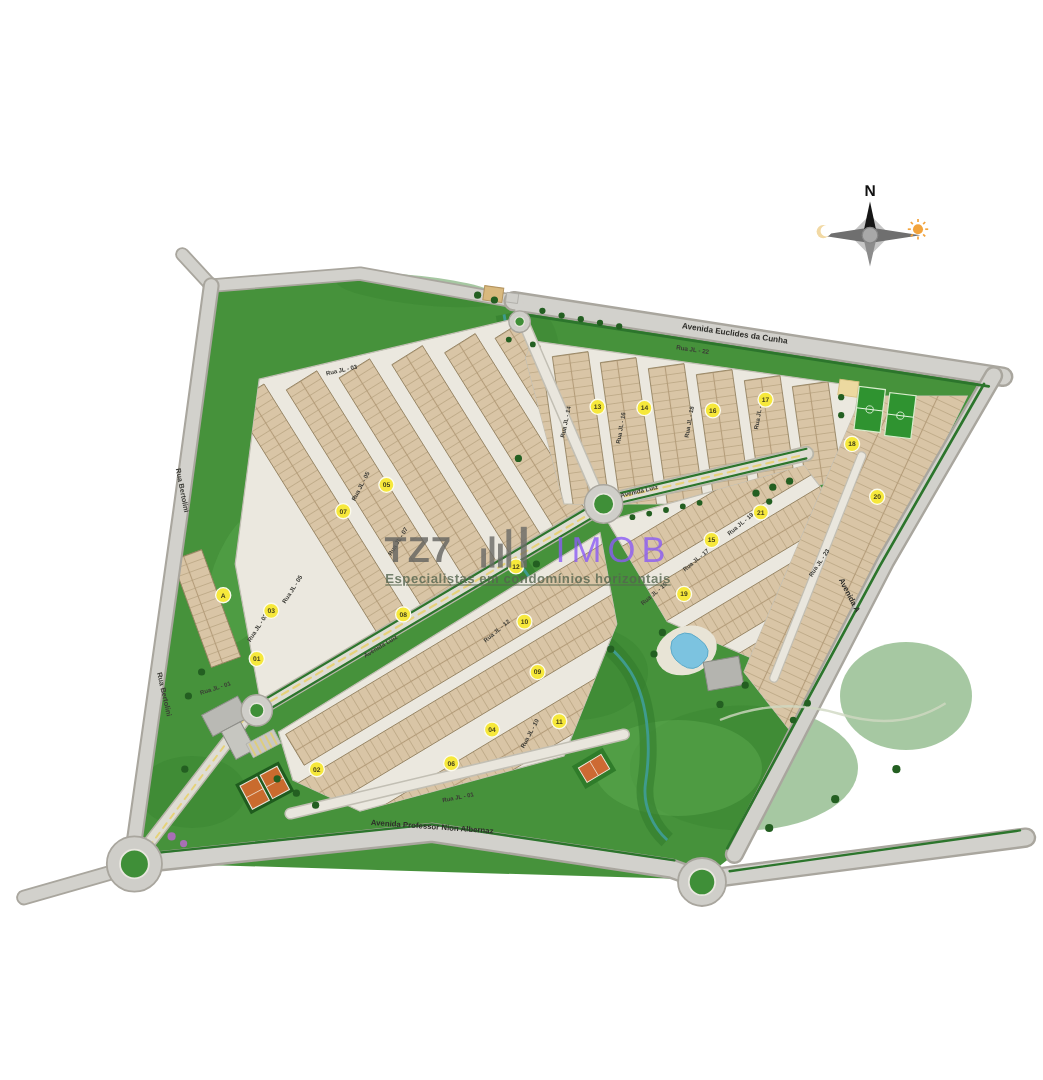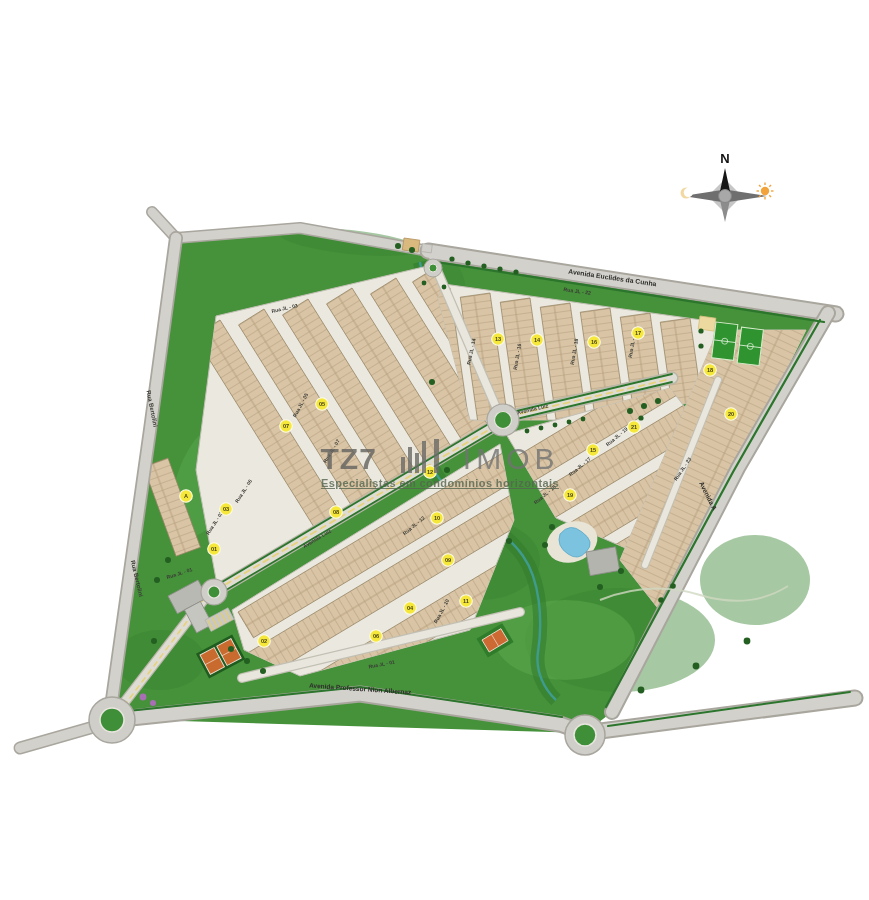--- a/index.html
+++ b/index.html
@@ -7,21 +7,21 @@
           font-family:"Liberation Sans", sans-serif;}
   svg{position:absolute;left:0;top:0;}
   .street-label{fill:#3b3b36;font-weight:bold;font-family:"Liberation Sans",sans-serif;}
   .street-label-major{fill:#2e2e2a;font-weight:bold;font-family:"Liberation Sans",sans-serif;}
   .bdg{fill:#f6e83b;stroke:#fcfbee;stroke-width:1.1;}
   .bdgt{font-size:5.6px;font-weight:bold;fill:#45411c;text-anchor:middle;
         font-family:"Liberation Sans",sans-serif;}
   .watermark{position:absolute;left:285px;top:438px;width:310px;text-align:center;opacity:.8;}
   .wm-row{display:flex;align-items:flex-end;justify-content:center;gap:24px;height:36px;}
   .wm-tz7{font-size:30px;font-weight:bold;color:#63635f;letter-spacing:1px;line-height:30px;}
-  .wm-imob{font-size:30px;font-weight:normal;color:#737373;letter-spacing:5px;line-height:30px;}
+  .wm-imob{font-size:30px;font-weight:normal;color:#8b5cf6;letter-spacing:5px;line-height:30px;}
   .wm-bars{display:inline-flex;align-items:flex-end;gap:2.5px;padding-bottom:1px;}
   .wm-bars i{width:4.5px;background:#6b6b67;display:inline-block;}
   .wm-bars .wm-sep{width:5px;margin-left:5px;}
   .wm-tagline{font-size:11px;font-weight:bold;color:#55654f;letter-spacing:.4px;margin-top:3px;text-decoration:underline;}
 </style>
 </head>
 <body>
 
 <div class="canvas">
 <svg width="869" height="900" viewBox="0 0 869 900">

